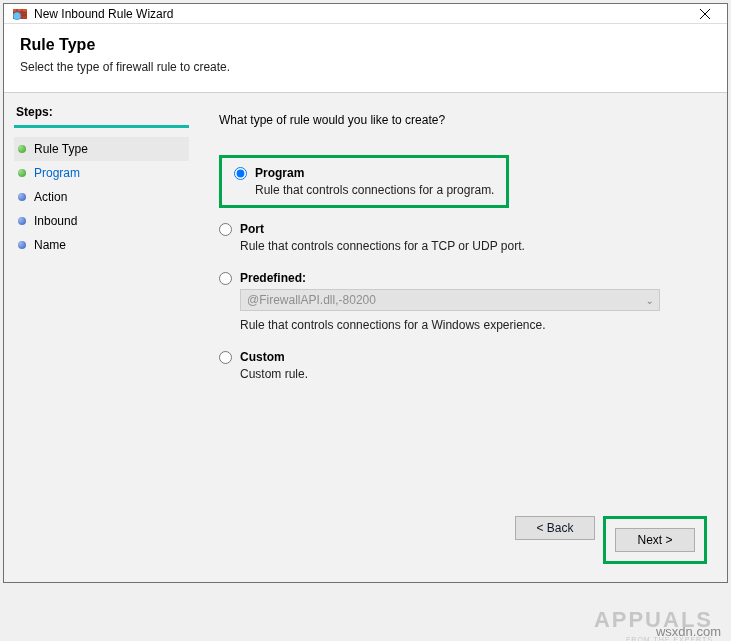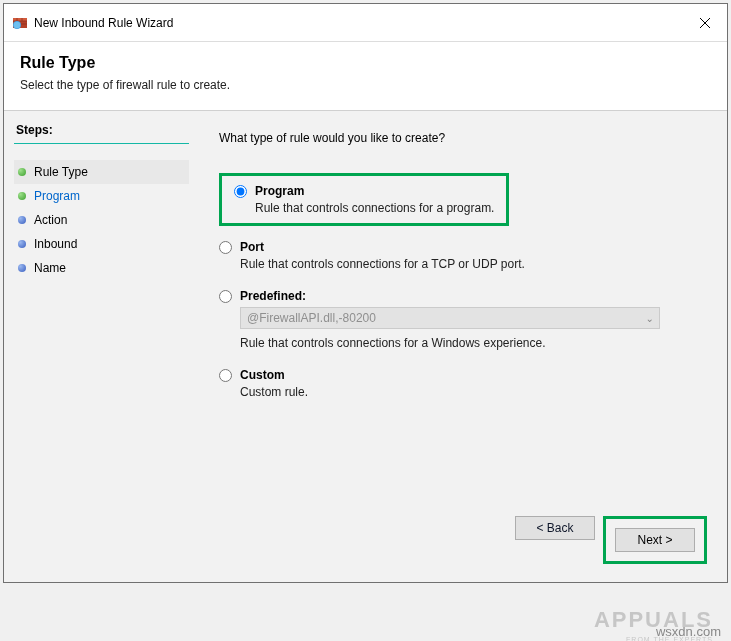--- a/index.html
+++ b/index.html
@@ -20,21 +20,21 @@
       border: 1px solid #707070;
       width: 725px;
       height: 580px;
       margin: 3px;
       display: flex;
       flex-direction: column;
     }
     .titlebar {
       display: flex;
       align-items: center;
-      height: 38px;
+      height: 20px;
       padding: 0 0 0 8px;
       border-bottom: 1px solid #ddd;
     }
     .titlebar-icon {
       width: 16px;
       height: 16px;
       margin-right: 6px;
       display: inline-flex;
       align-items: center;
       justify-content: center;
@@ -72,22 +72,22 @@
     }
     .sidebar {
       width: 195px;
       padding: 8px 10px;
       background: #f2f2f2;
     }
     .sidebar-heading {
       font-weight: bold;
       font-size: 12px;
       padding: 4px 2px 6px 2px;
-      border-bottom: 1px solid #14b8a6;
-      margin-bottom: 16px;
+      border-bottom: 3px solid #14b8a6;
+      margin-bottom: 9px;
     }
     .step-item {
       display: flex;
       align-items: center;
       padding: 5px 4px;
       font-size: 12px;
       cursor: pointer;
     }
     .step-item.active {
       background: #e8e8e8;

